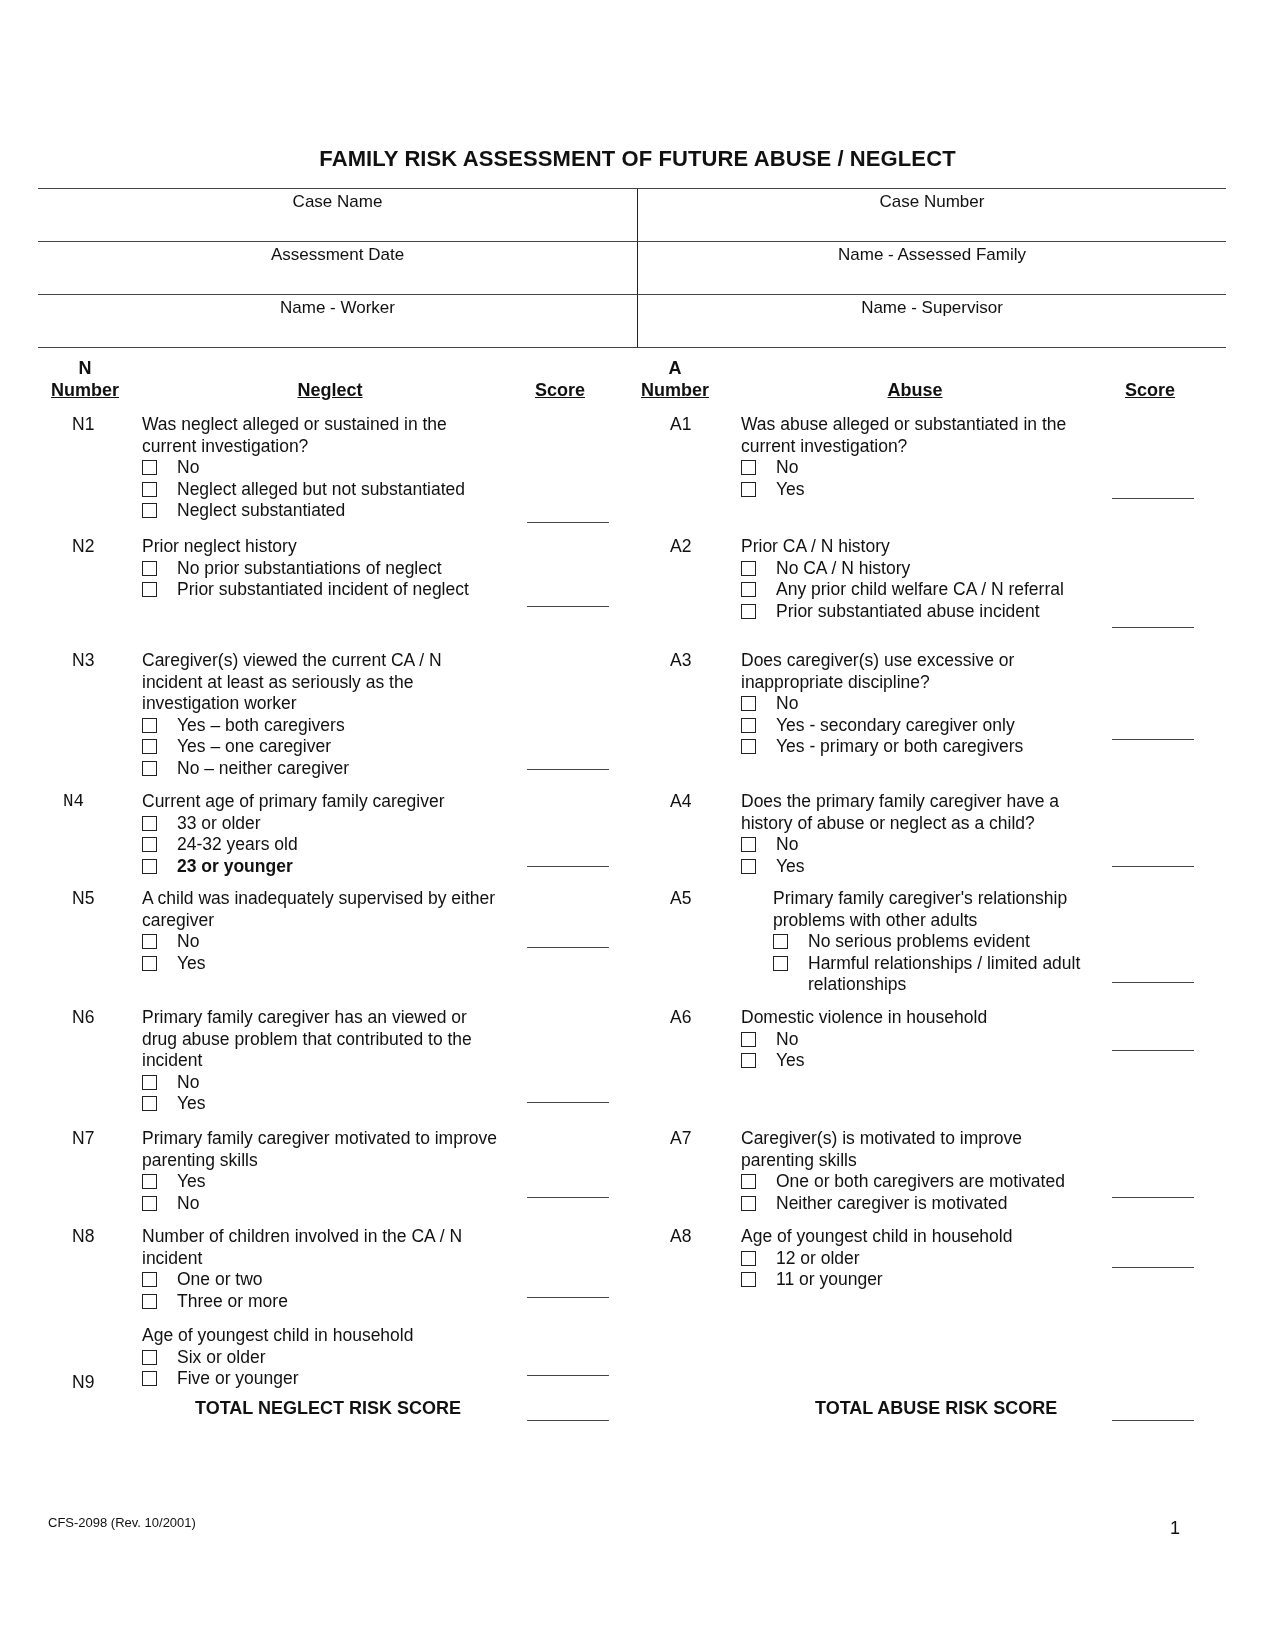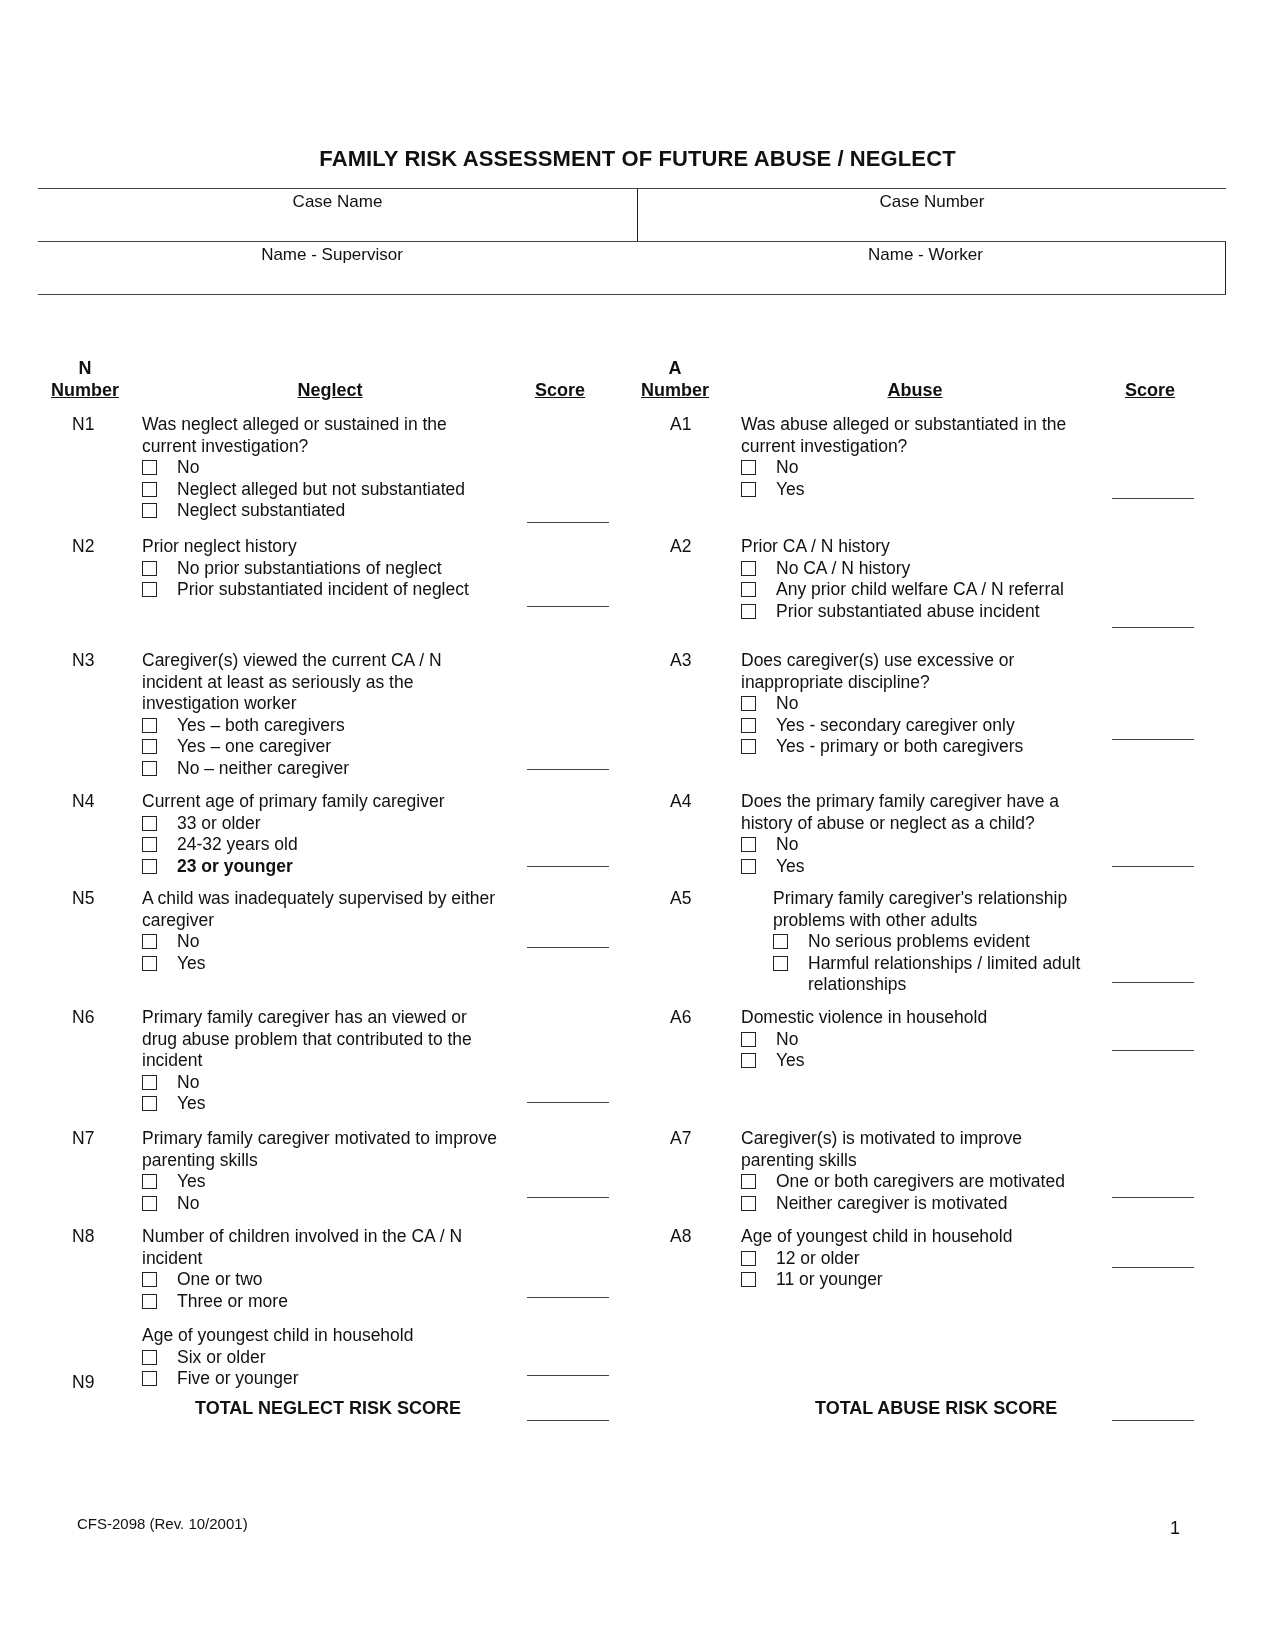--- a/index.html
+++ b/index.html
@@ -30,36 +30,40 @@
   .item { position: absolute; font-size: 17.5px; line-height: 21.5px; }
   .item .num { position: absolute; left: 0; top: 0; }
   .item .body { position: absolute; top: 0; }
   .opt { display: flex; align-items: flex-start; }
   .cb {
     display: inline-block; width: 15px; height: 15px; border: 1.5px solid #222;
     box-sizing: border-box; margin-top: 3px; margin-right: 20px; flex: 0 0 auto;
   }
   .score-line { position: absolute; height: 0; border-top: 1.5px solid #444; width: 82px; }
   .total { position: absolute; font-weight: bold; font-size: 18px; }
-  .footer { position: absolute; font-size: 15px; margin-left: 29px; }
+  .footer { position: absolute; font-size: 13px; }
   .pagenum { position: absolute; font-size: 18px; }
 </style>
 </head>
 <body>
 
 <div class="title">FAMILY RISK ASSESSMENT OF FUTURE ABUSE / NEGLECT</div>
 
 <div class="hdr-grid">
   <div class="hdr-row">
     <div class="hdr-cell left">Case Name</div>
     <div class="hdr-cell right">Case Number</div>
   </div>
   <div class="hdr-row">
+    <div class="hdr-cell left">Assessment Date</div>
+    <div class="hdr-cell right">Name - Assessed Family</div>
+  </div>
+  <div class="hdr-row">
+    <div class="hdr-cell left">Name - Worker</div>
     <div class="hdr-cell right">Name - Supervisor</div>
-    <div class="hdr-cell left">Name - Worker</div>
   </div>
 </div>
 
 <div class="colhead" style="left:40px;top:357px;width:90px;">
   <div>N</div>
   <div class="u">Number</div>
 </div>
 <div class="colhead" style="left:270px;top:379px;width:120px;">
   <span class="u">Neglect</span>
 </div>
@@ -129,21 +133,21 @@
           <span style="white-space: pre-line;">Yes – one caregiver</span>
         </div>
         <div class="opt">
           <span class="cb"></span>
           <span style="white-space: pre-line;">No – neither caregiver</span>
         </div>
       </div>
     </div>
     <div class="score-line" style="left: 527px; top: 769px;"></div>
     <div class="item" style="left: 0px; top: 791px;">
-      <div class="num" style="left: 72px;">N4</div>
+      <div class="num" style="left: 63px; font-family: Liberation Mono, monospace;">N4</div>
       <div class="body" style="left: 142px; width: 380px;">
         <div>Current age of primary family caregiver</div>
         <div class="opt">
           <span class="cb"></span>
           <span style="white-space: pre-line;">33 or older</span>
         </div>
         <div class="opt">
           <span class="cb"></span>
           <span style="white-space: pre-line;">24-32 years old</span>
         </div>

